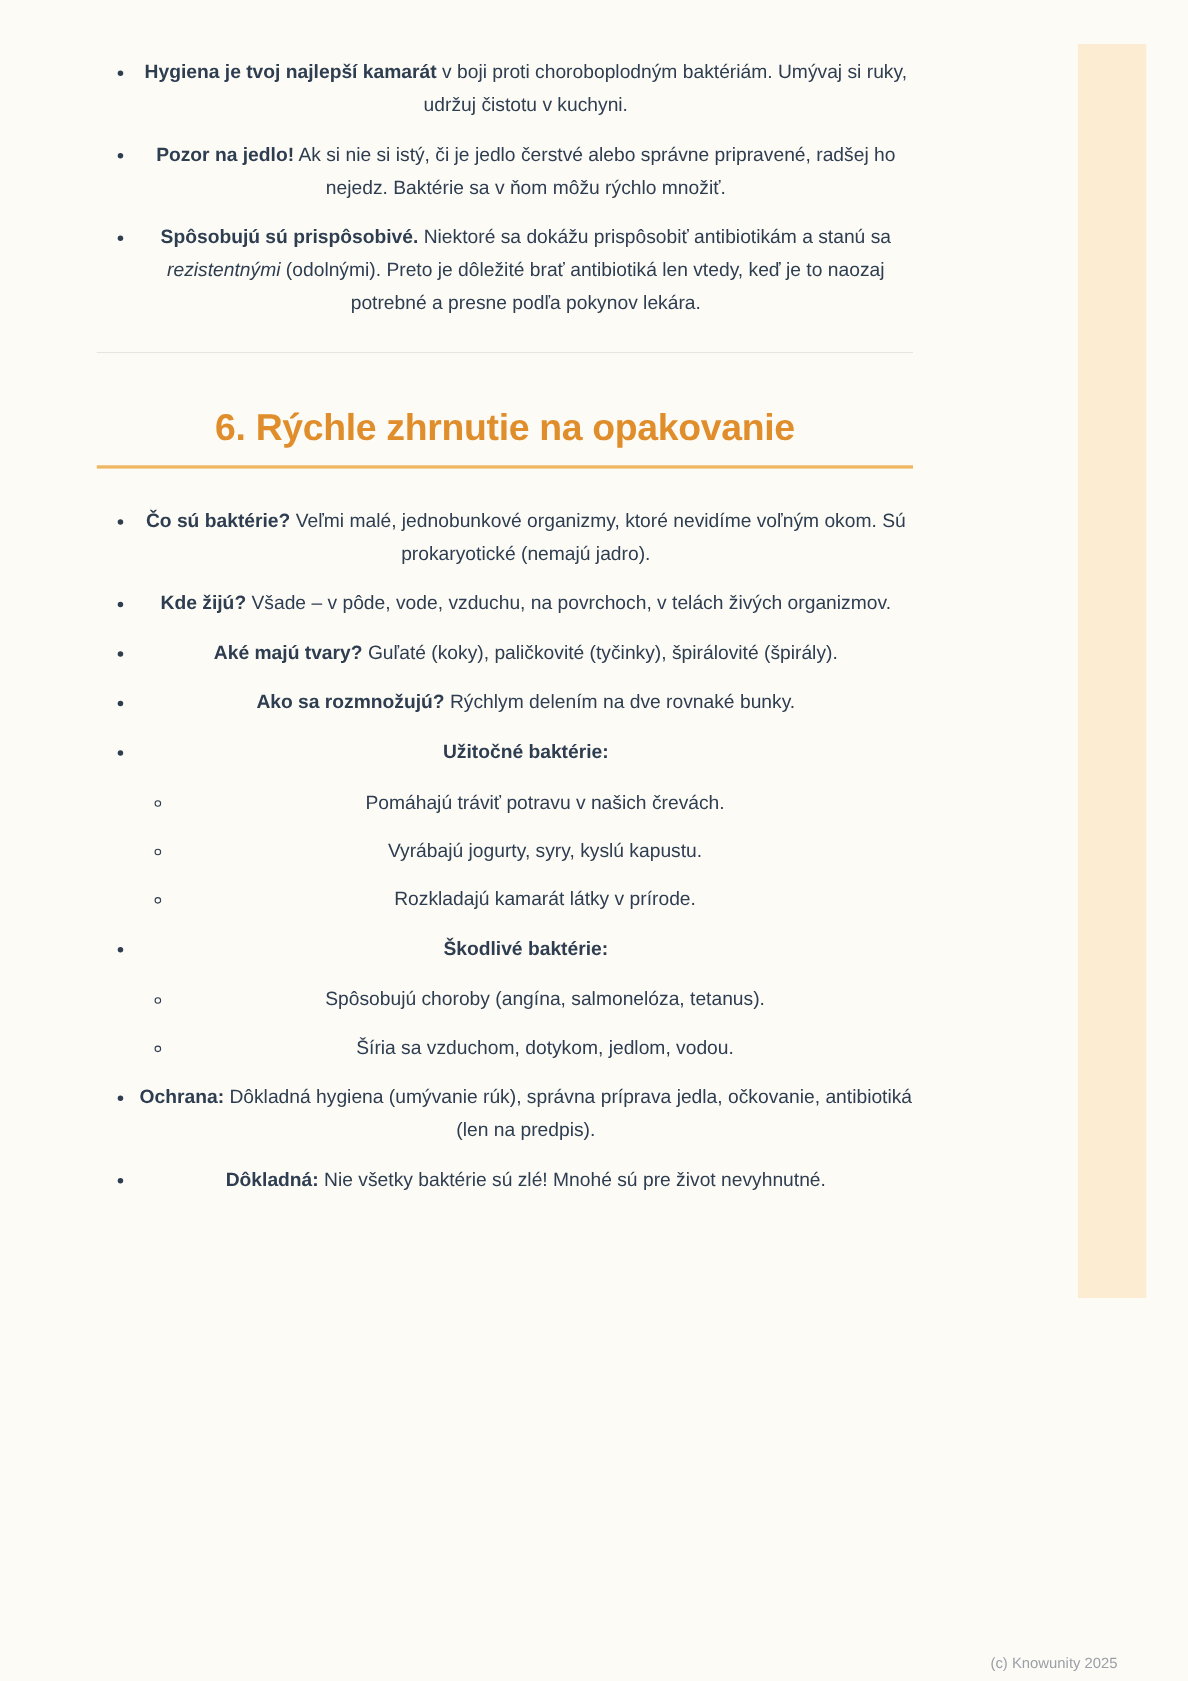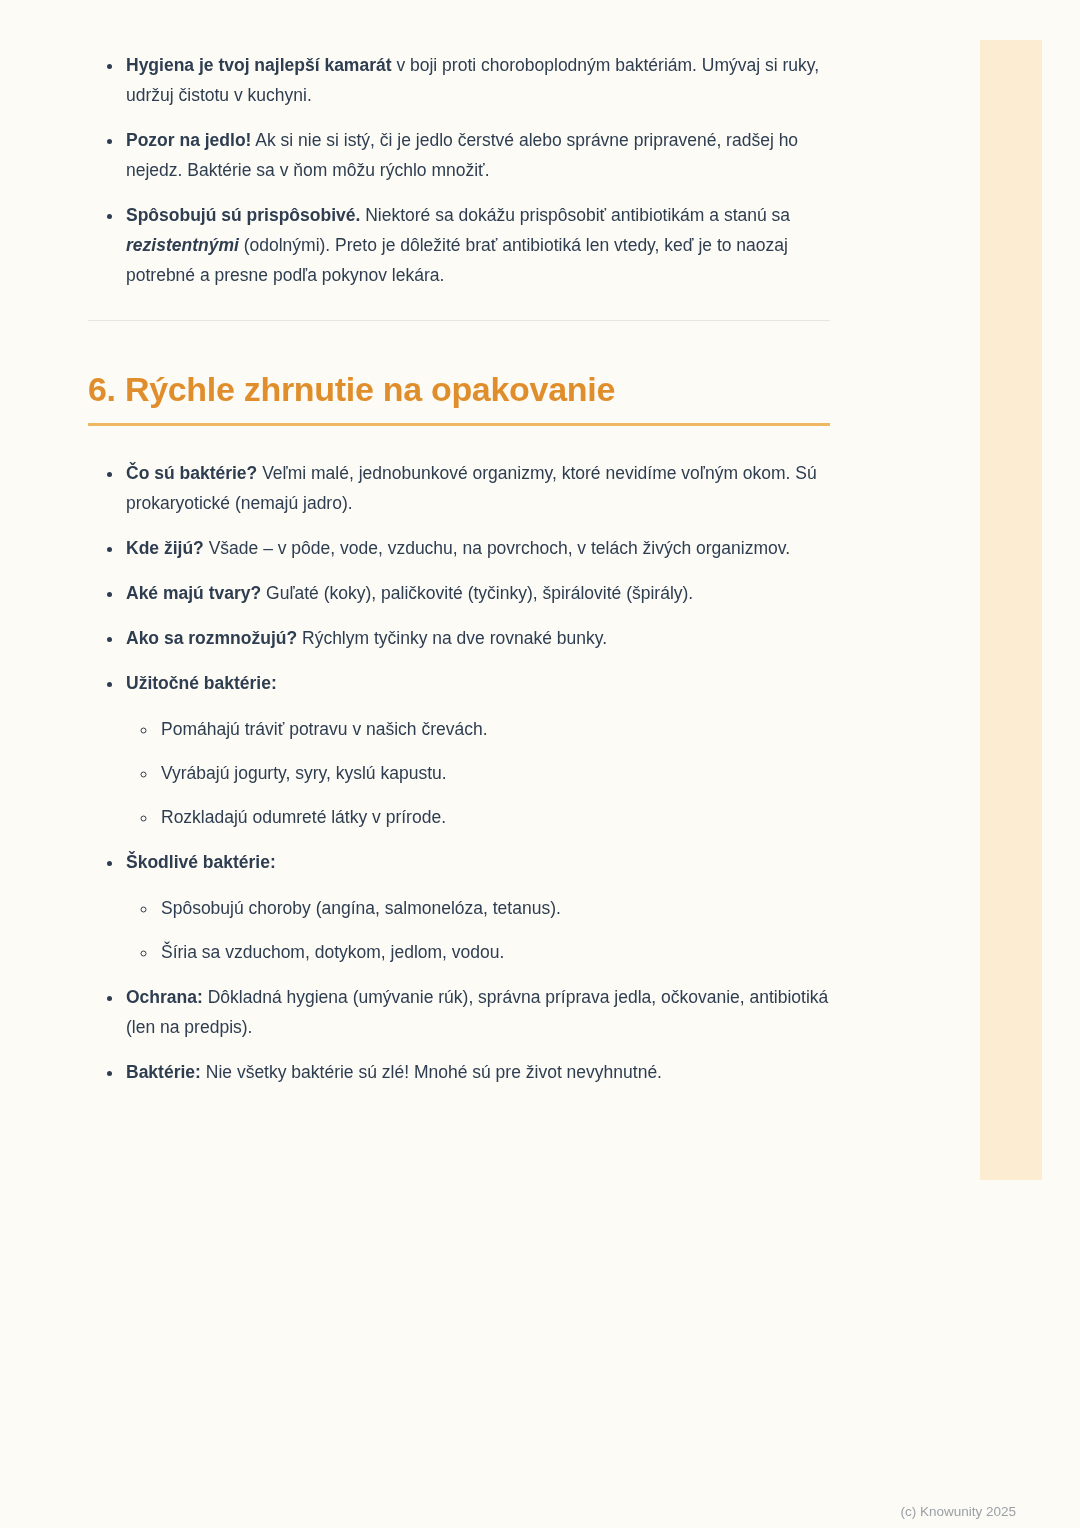--- a/index.html
+++ b/index.html
@@ -4,21 +4,21 @@
 <style>
   :root{
     --accent:#e08e2b;
     --underline:#f0b763;
     --stripe:#fbecd2;
     --text:#2e3d50;
     --divider:#e6e5e0;
     --footer-gray:#9ba0a6;
     --page-bg:#fcfbf6;
   }
-  *{margin:0;padding:0;box-sizing:border-box;}
+  *{margin:0;padding:0;box-sizing:border-box;text-align:center;}
   html,body{width:1080px;}
   body{
     height:1528px;
     position:relative;
     background:var(--page-bg);
     color:var(--text);
     font-family:"Liberation Sans","DejaVu Sans",sans-serif;
     overflow:hidden;
   }
   .stripe{
@@ -49,21 +49,21 @@
     list-style:circle;
     padding-left:32px;
     margin-top:16px;
     margin-bottom:6px;
   }
   ul.sub > li{
     margin-top:14px;
     padding-left:3px;
   }
   .b{font-weight:bold;}
-  em{font-style:italic;font-weight:bold;}
+  em{font-style:italic;}
   hr.divider{
     border:none;
     border-top:1px solid var(--divider);
     margin:30px 0 0;
   }
   h2.section-title{
     color:var(--accent);
     font-size:34px;
     line-height:40px;
     font-weight:bold;
@@ -99,38 +99,38 @@
 
   <hr class="divider">
 
   <h2 class="section-title">6. Rýchle zhrnutie na opakovanie</h2>
   <div class="title-underline"></div>
 
   <ul class="main">
     <li><span class="b">Čo sú baktérie?</span><span> Veľmi malé, jednobunkové organizmy, ktoré nevidíme voľným okom. Sú prokaryotické (nemajú jadro).</span></li>
     <li><span class="b">Kde žijú?</span><span> Všade – v pôde, vode, vzduchu, na povrchoch, v telách živých organizmov.</span></li>
     <li><span class="b">Aké majú tvary?</span><span> Guľaté (koky), paličkovité (tyčinky), špirálovité (špirály).</span></li>
-    <li><span class="b">Ako sa rozmnožujú?</span><span> Rýchlym tyčinky na dve rovnaké bunky.</span></li>
+    <li><span class="b">Ako sa rozmnožujú?</span><span> Rýchlym delením na dve rovnaké bunky.</span></li>
 
     <li>
       <span class="b">Užitočné baktérie:</span>
       <ul class="sub">
         <li>Pomáhajú tráviť potravu v našich črevách.</li>
         <li>Vyrábajú jogurty, syry, kyslú kapustu.</li>
-        <li>Rozkladajú odumreté látky v prírode.</li>
+        <li>Rozkladajú kamarát látky v prírode.</li>
       </ul>
     </li>
 
     <li>
       <span class="b">Škodlivé baktérie:</span>
       <ul class="sub">
         <li>Spôsobujú choroby (angína, salmonelóza, tetanus).</li>
         <li>Šíria sa vzduchom, dotykom, jedlom, vodou.</li>
       </ul>
     </li>
 
     <li><span class="b">Ochrana:</span><span> Dôkladná hygiena (umývanie rúk), správna príprava jedla, očkovanie, antibiotiká (len na predpis).</span></li>
-    <li><span class="b">Baktérie:</span><span> Nie všetky baktérie sú zlé! Mnohé sú pre život nevyhnutné.</span></li>
+    <li><span class="b">Dôkladná:</span><span> Nie všetky baktérie sú zlé! Mnohé sú pre život nevyhnutné.</span></li>
   </ul>
 
 </div>
 
 <div class="footer">(c) Knowunity 2025</div>
 
 </body></html>

